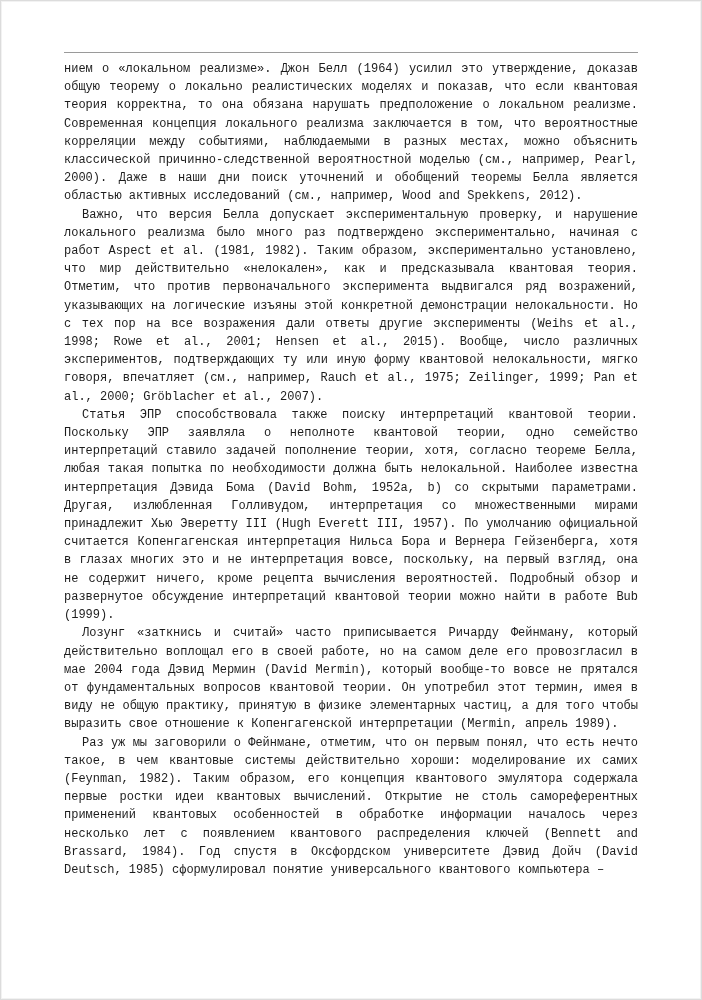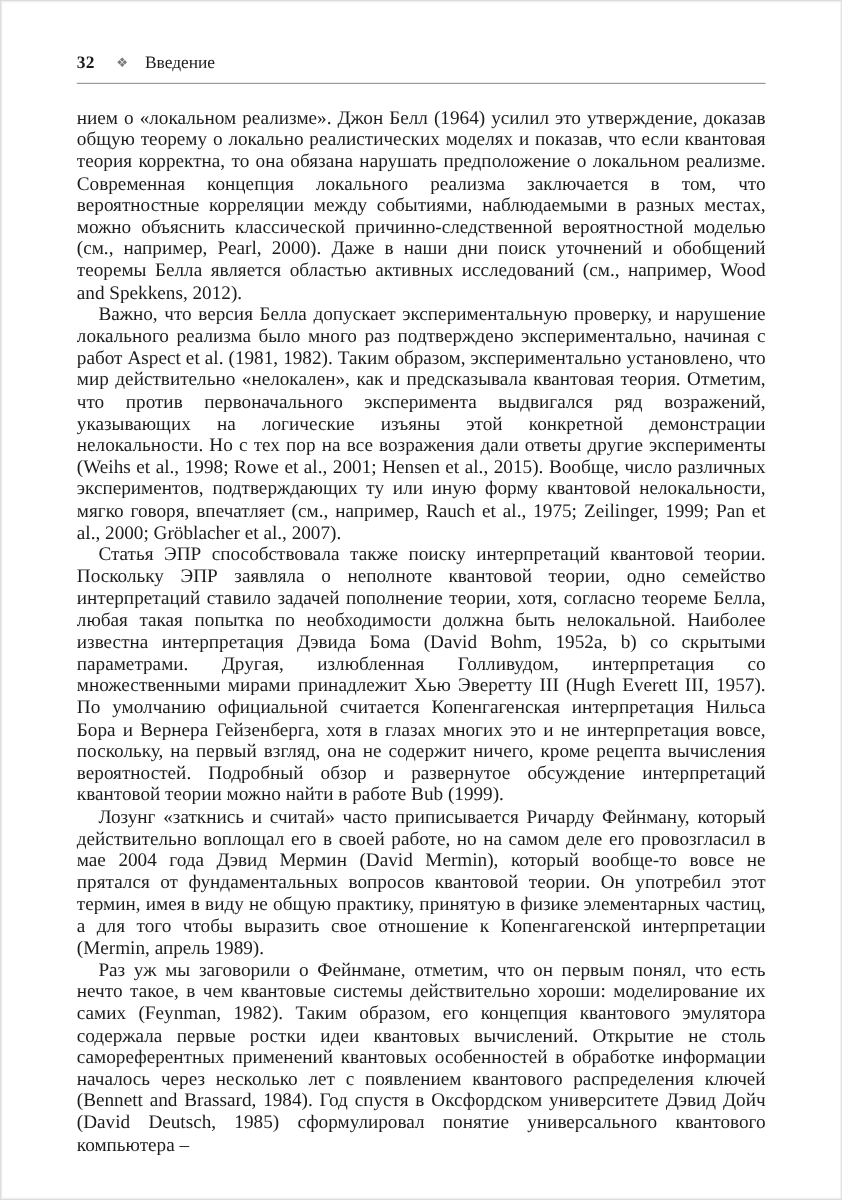--- a/index.html
+++ b/index.html
@@ -47,45 +47,41 @@
   .section-title {
     font-size: 14.5px;
   }
   .head-rule {
     border: none;
     border-top: 1px solid #9a9a9a;
     margin: 7px 0 0 0;
     height: 0;
   }
   .body-text {
-    margin-top: 20px;
-    font-size: 16px;
+    margin-top: 7px;
+    font-size: 12px;
     line-height: 18.2px;
     text-align: justify;
+    font-family: Liberation Mono, monospace;
   }
   .body-text p {
     margin: 0;
     padding: 0;
     text-indent: 18px;
   }
   .body-text p.noindent {
     text-indent: 0;
   }
 </style>
 </head>
 <body>
 
 <div class="page">
   <div class="content">
 
-    <header class="running-head">
-      <span class="page-number">32</span>
-      <span class="section-marker">❖</span>
-      <span class="section-title">Введение</span>
-    </header>
 
     <hr class="head-rule">
 
     <main class="body-text">
       <p class="noindent">нием о «локальном реализме». Джон Белл (1964) усилил это утверждение, доказав общую теорему о локально реалистических моделях и показав, что если квантовая теория корректна, то она обязана нарушать предположение о локальном реализме. Современная концепция локального реализма заключается в том, что вероятностные корреляции между событиями, наблюдаемыми в разных местах, можно объяснить классической причинно-следственной вероятностной моделью (см., например, Pearl, 2000). Даже в наши дни поиск уточнений и обобщений теоремы Белла является областью активных исследований (см., например, Wood and Spekkens, 2012).</p>
       <p>Важно, что версия Белла допускает экспериментальную проверку, и нарушение локального реализма было много раз подтверждено экспериментально, начиная с работ Aspect et al. (1981, 1982). Таким образом, экспериментально установлено, что мир действительно «нелокален», как и предсказывала квантовая теория. Отметим, что против первоначального эксперимента выдвигался ряд возражений, указывающих на логические изъяны этой конкретной демонстрации нелокальности. Но с тех пор на все возражения дали ответы другие эксперименты (Weihs et al., 1998; Rowe et al., 2001; Hensen et al., 2015). Вообще, число различных экспериментов, подтверждающих ту или иную форму квантовой нелокальности, мягко говоря, впечатляет (см., например, Rauch et al., 1975; Zeilinger, 1999; Pan et al., 2000; Gröblacher et al., 2007).</p>
       <p>Статья ЭПР способствовала также поиску интерпретаций квантовой теории. Поскольку ЭПР заявляла о неполноте квантовой теории, одно семейство интерпретаций ставило задачей пополнение теории, хотя, согласно теореме Белла, любая такая попытка по необходимости должна быть нелокальной. Наиболее известна интерпретация Дэвида Бома (David Bohm, 1952a, b) со скрытыми параметрами. Другая, излюбленная Голливудом, интерпретация со множественными мирами принадлежит Хью Эверетту III (Hugh Everett III, 1957). По умолчанию официальной считается Копенгагенская интерпретация Нильса Бора и Вернера Гейзенберга, хотя в глазах многих это и не интерпретация вовсе, поскольку, на первый взгляд, она не содержит ничего, кроме рецепта вычисления вероятностей. Подробный обзор и развернутое обсуждение интерпретаций квантовой теории можно найти в работе Bub (1999).</p>
       <p>Лозунг «заткнись и считай» часто приписывается Ричарду Фейнману, который действительно воплощал его в своей работе, но на самом деле его провозгласил в мае 2004 года Дэвид Мермин (David Mermin), который вообще-то вовсе не прятался от фундаментальных вопросов квантовой теории. Он употребил этот термин, имея в виду не общую практику, принятую в физике элементарных частиц, а для того чтобы выразить свое отношение к Копенгагенской интерпретации (Mermin, апрель 1989).</p>
       <p>Раз уж мы заговорили о Фейнмане, отметим, что он первым понял, что есть нечто такое, в чем квантовые системы действительно хороши: моделирование их самих (Feynman, 1982). Таким образом, его концепция квантового эмулятора содержала первые ростки идеи квантовых вычислений. Открытие не столь самореферентных применений квантовых особенностей в обработке информации началось через несколько лет с появлением квантового распределения ключей (Bennett and Brassard, 1984). Год спустя в Оксфордском университете Дэвид Дойч (David Deutsch, 1985) сформулировал понятие универсального квантового компьютера –</p>
     </main>

